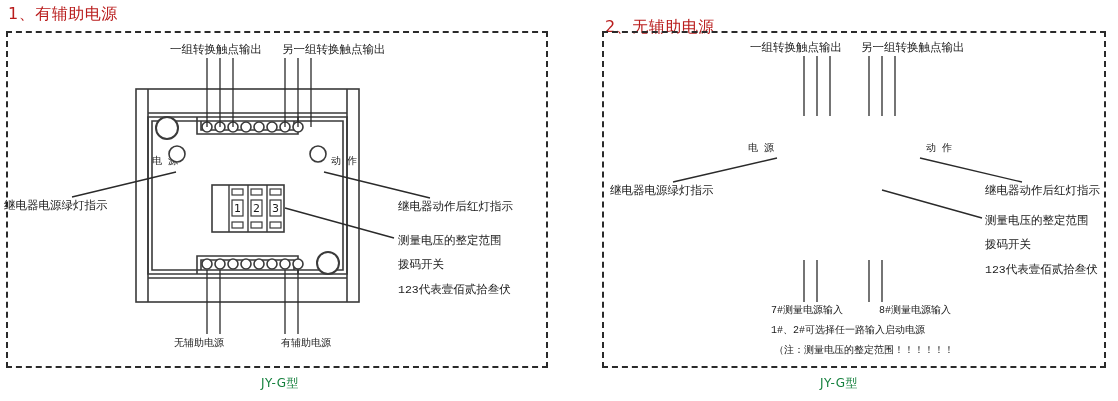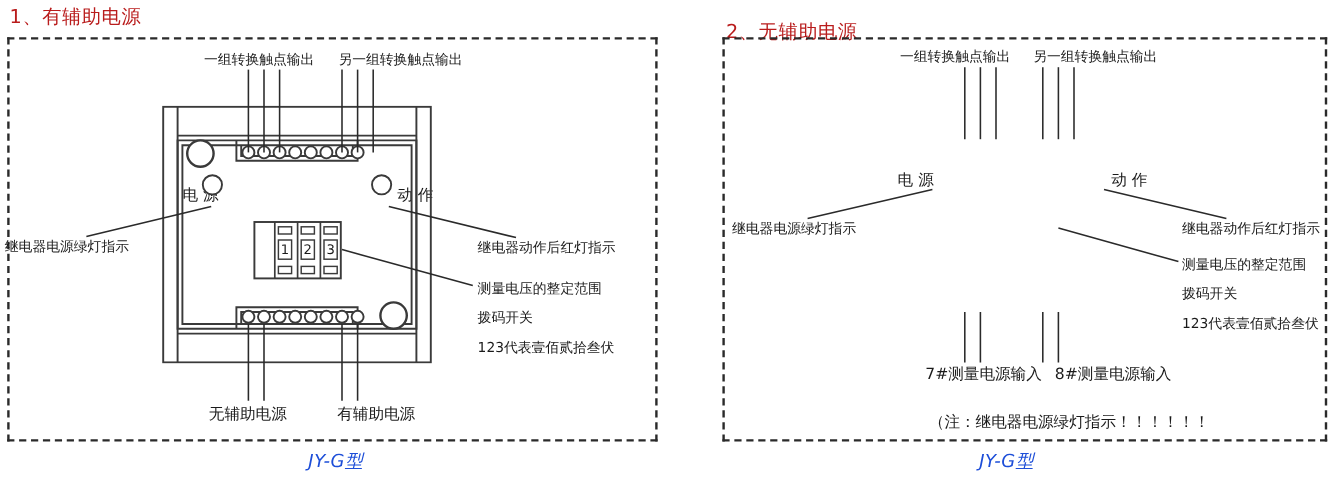--- a/index.html
+++ b/index.html
@@ -28,44 +28,44 @@
   .dashed-box{
     position:absolute;
     border:2px dashed #2a2a2a;
     background:transparent;
   }
   #panel-left .dashed-box{left:6px;top:31px;width:538px;height:333px;}
   #panel-right .dashed-box{left:42px;top:31px;width:500px;height:333px;}
 
   .model-label{
     position:absolute;
-    font-size:15px;
+    font-size:12px;
     letter-spacing:0.5px;
     white-space:nowrap;
-    color:#1d4ed8;
-    font-style:italic;
+    color:#15803d;
   }
   #panel-left .model-label{left:0;top:375px;width:560px;text-align:center;}
   #panel-right .model-label{left:0;top:375px;width:558px;text-align:center;}
 
   
   .device{position:absolute;}
   #device-left{left:135px;top:88px;width:225px;height:215px;}
 
   .dev-svg{display:block;}
 
   
   .anno{
     position:absolute;
     font-size:11.5px;
     line-height:1.0;
     white-space:nowrap;
     color:#1a1a1a;
-  }
-  .anno.big{font-size:13px;}
+    font-family:Liberation Mono, monospace;
+  }
+  .anno.big{font-size:10px;}
 
   
   .leaders{position:absolute;left:0;top:0;pointer-events:none;}
 </style>
 </head>
 <body>
 
 <div class="panel" id="panel-left">
 
   <div class="panel-title">1、有辅助电源</div>
@@ -205,21 +205,22 @@
 
   <div class="anno" style="left:50px;top:185px;">继电器电源绿灯指示</div>
 
   <div class="anno" style="left:425px;top:185px;">继电器动作后红灯指示</div>
   <div class="anno" style="left:425px;top:215px;">测量电压的整定范围</div>
   <div class="anno" style="left:425px;top:239px;">拨码开关</div>
   <div class="anno" style="left:425px;top:264px;">123代表壹佰贰拾叁伏</div>
 
   <div class="anno big" style="left:211px;top:306px;">7#测量电源输入</div>
   <div class="anno big" style="left:319px;top:306px;">8#测量电源输入</div>
-  <div class="anno big" style="left:214px;top:346px;">（注：继电器电源绿灯指示！！！！！！</div>
+  <div class="anno big" style="left:211px;top:326px;">1#、2#可选择任一路输入启动电源</div>
+  <div class="anno big" style="left:214px;top:346px;">（注：测量电压的整定范围！！！！！！</div>
 
   <div class="model-label">JY-G型</div>
 
   <svg class="leaders" width="558" height="401">
     <g stroke="#2a2a2a" stroke-width="1.3" fill="none">
       <line x1="244" y1="56" x2="244" y2="116"></line>
       <line x1="257" y1="56" x2="257" y2="116"></line>
       <line x1="270" y1="56" x2="270" y2="116"></line>
       <line x1="309" y1="56" x2="309" y2="116"></line>
       <line x1="322" y1="56" x2="322" y2="116"></line>

